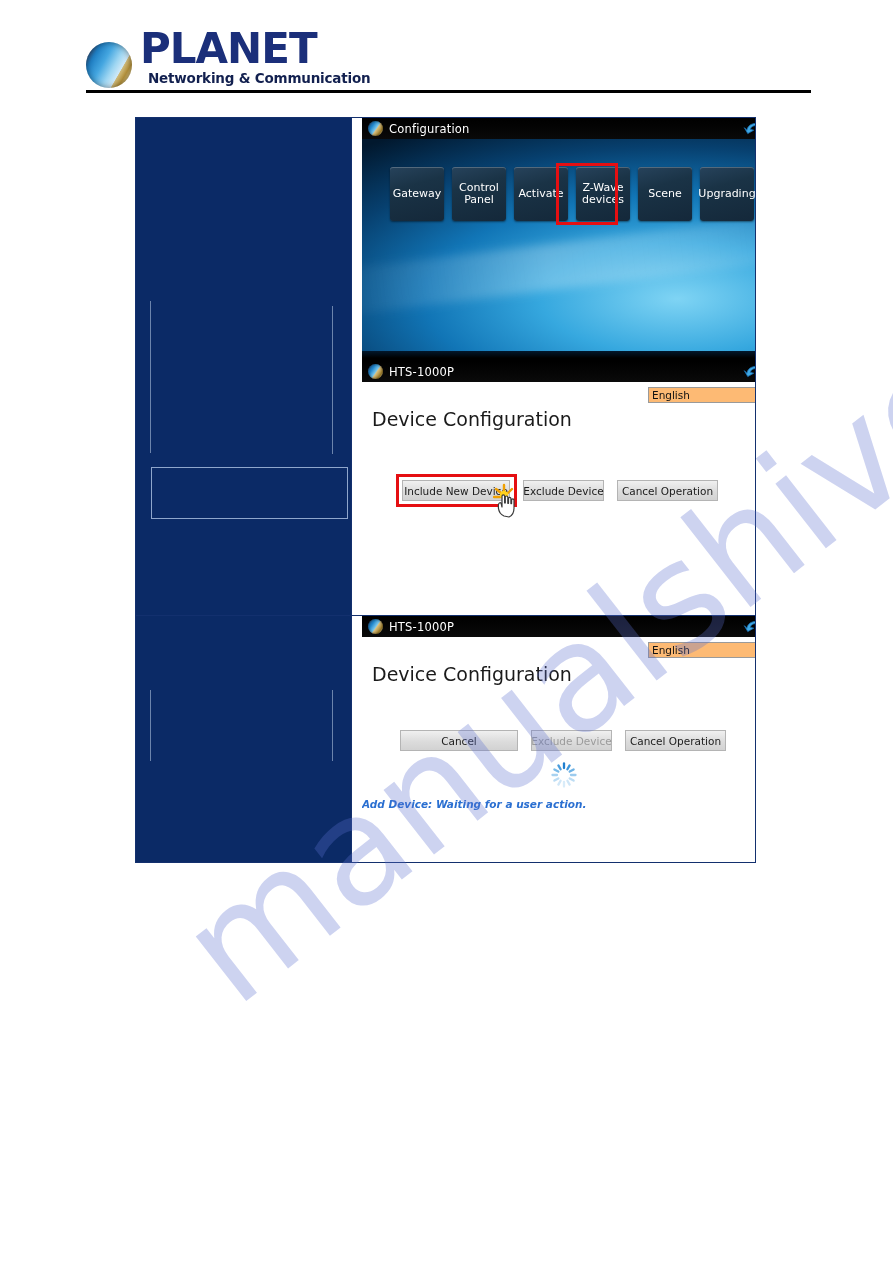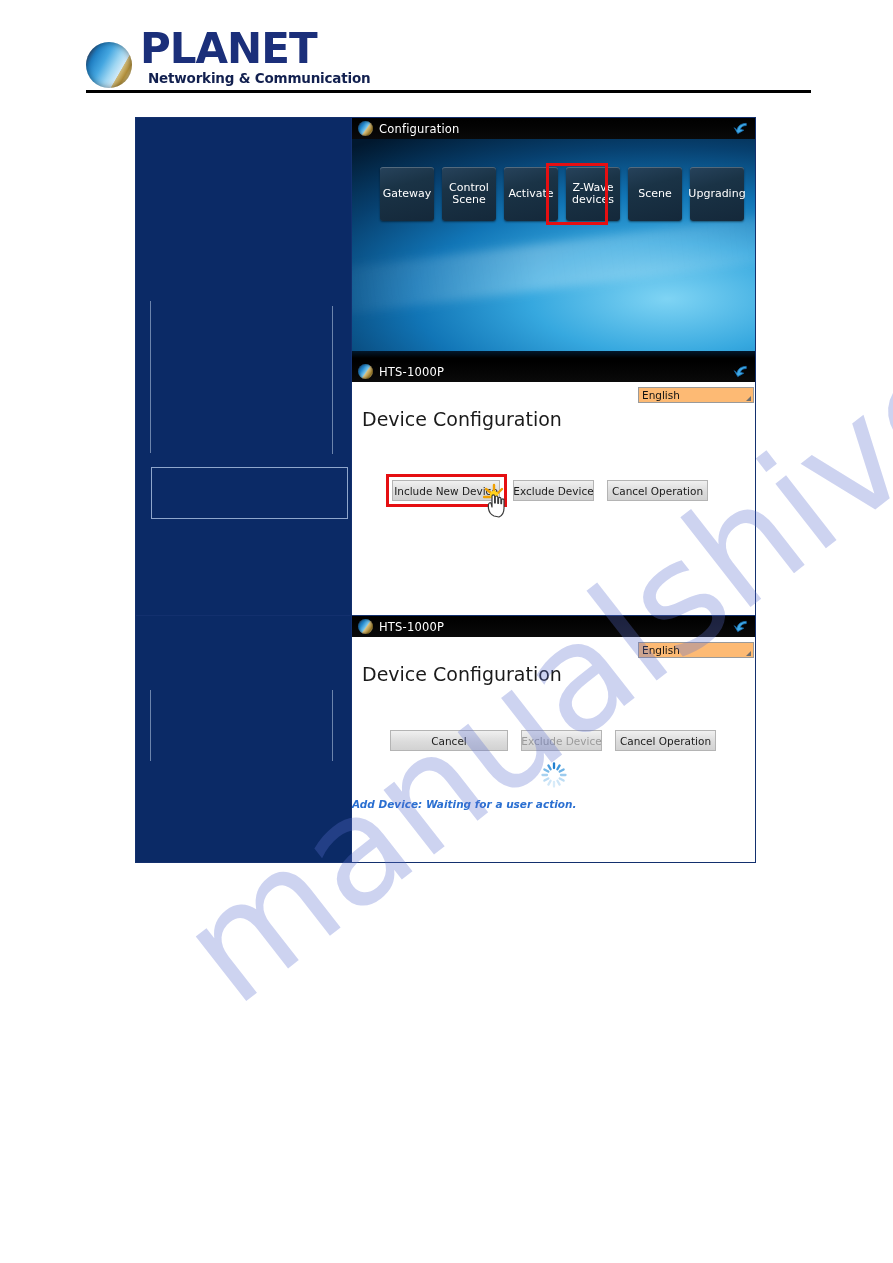--- a/index.html
+++ b/index.html
@@ -122,20 +122,21 @@
     overflow: hidden;
     background: #ffffff;
     box-sizing: border-box;
   }
 
   
   .ui-panel {
     width: 404px;
     position: relative;
     background: #ffffff;
+    padding-left: 10px;
   }
   .ui-titlebar {
     height: 21px;
     background: linear-gradient(#000000, #050505 55%, #0a0a0a);
     display: flex;
     align-items: center;
     padding: 0 6px;
     position: relative;
   }
   .tb-globe {
@@ -364,21 +365,21 @@
           <span class="tb-title">Configuration</span>
           <span class="tb-back">
             <svg viewBox="0 0 20 20" width="18" height="17" aria-hidden="true">
               <path d="M15 4 C9 4 5 7 4 12 L1 9 L5 16 L12 12 L8 11 C9 8 11 6.5 15 6.5 Z" fill="#3fa9e6" stroke="#1a6fb0" stroke-width="1"></path>
             </svg>
           </span>
         </div>
         <div class="cfg-body">
           <div class="tile-row tile-row-1">
             <div class="tile">Gateway</div>
-            <div class="tile">Control Scene</div>
+            <div class="tile">Control Panel</div>
             <div class="tile">Activate</div>
             <div class="tile">Z-Wave devices</div>
             <div class="tile">Scene</div>
             <div class="tile">Upgrading</div>
           </div>
           <div class="tile-highlight" style="left:194px; top:24px; width:62px; height:62px;"></div>
 
         </div>
       </div>
 

